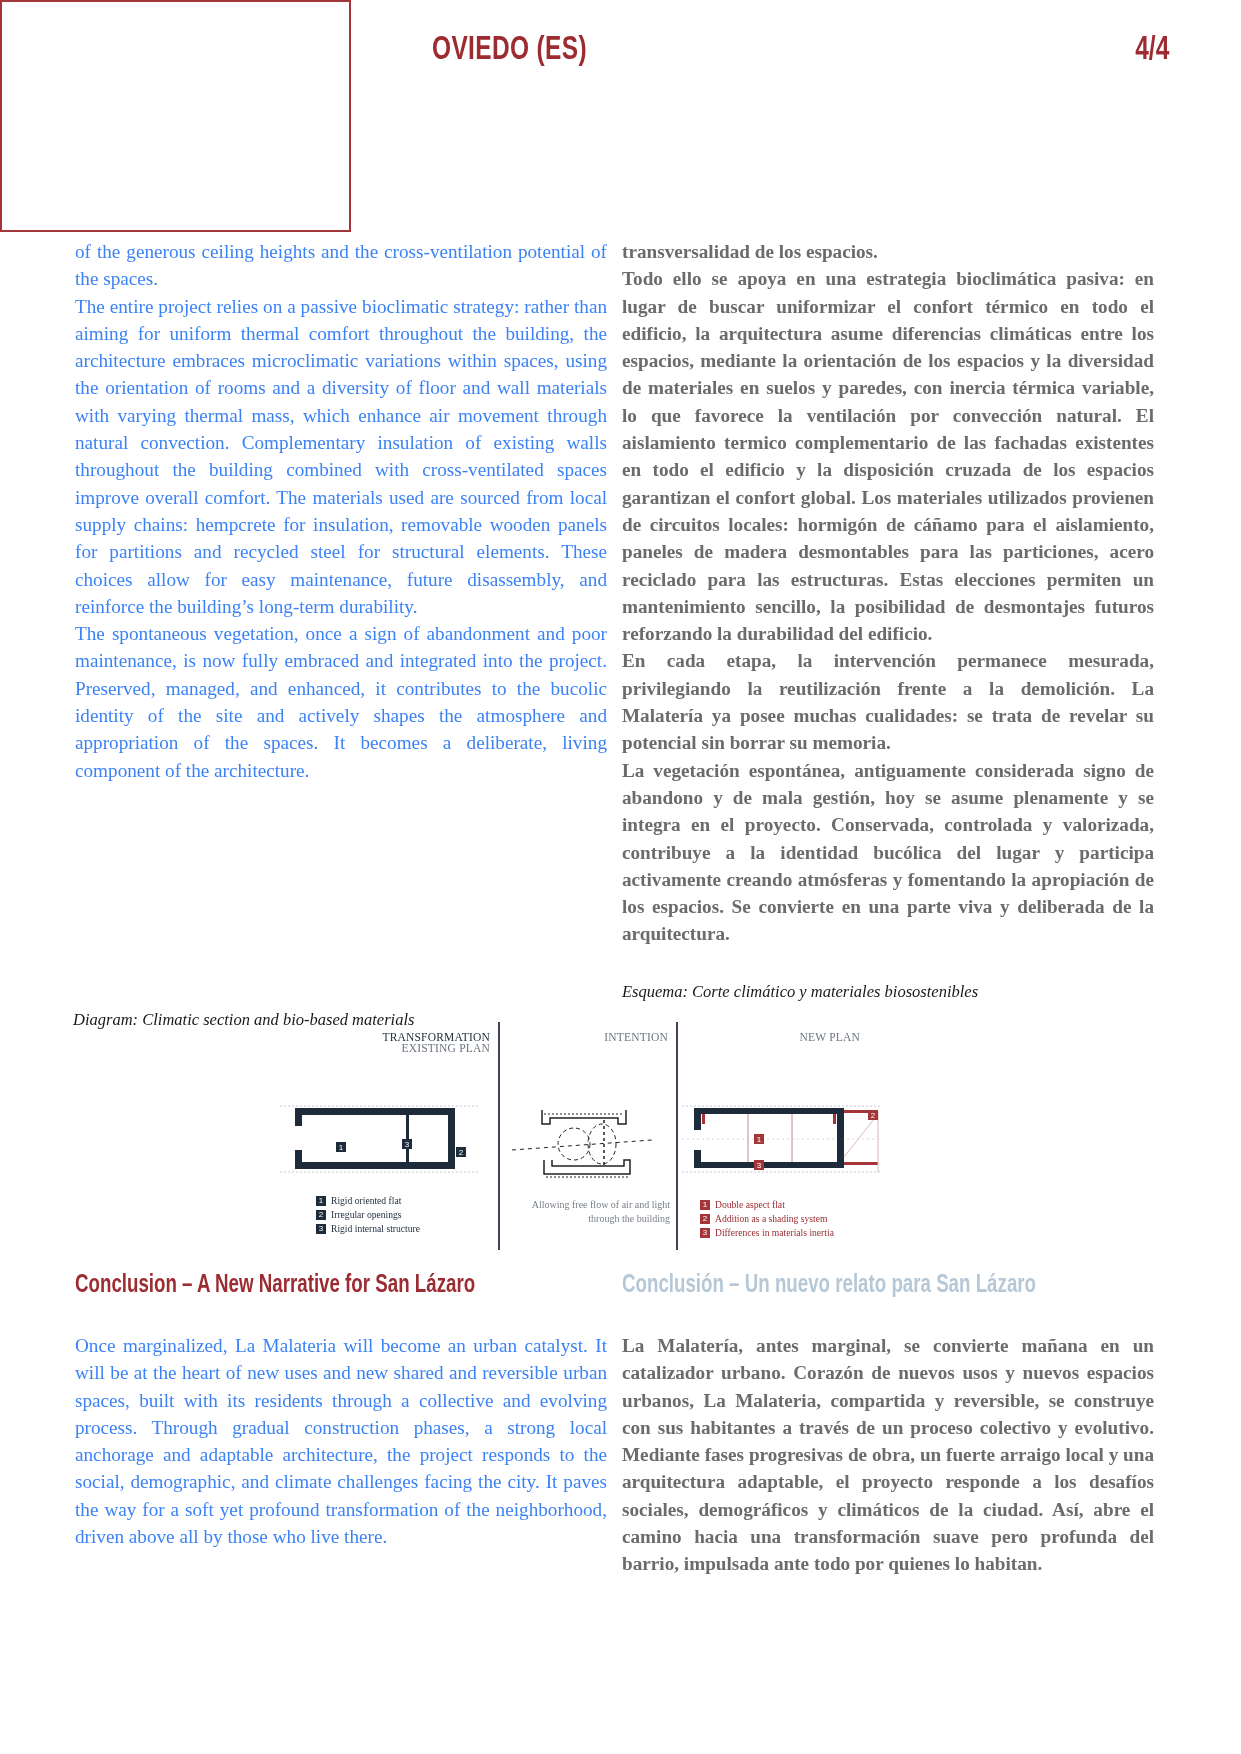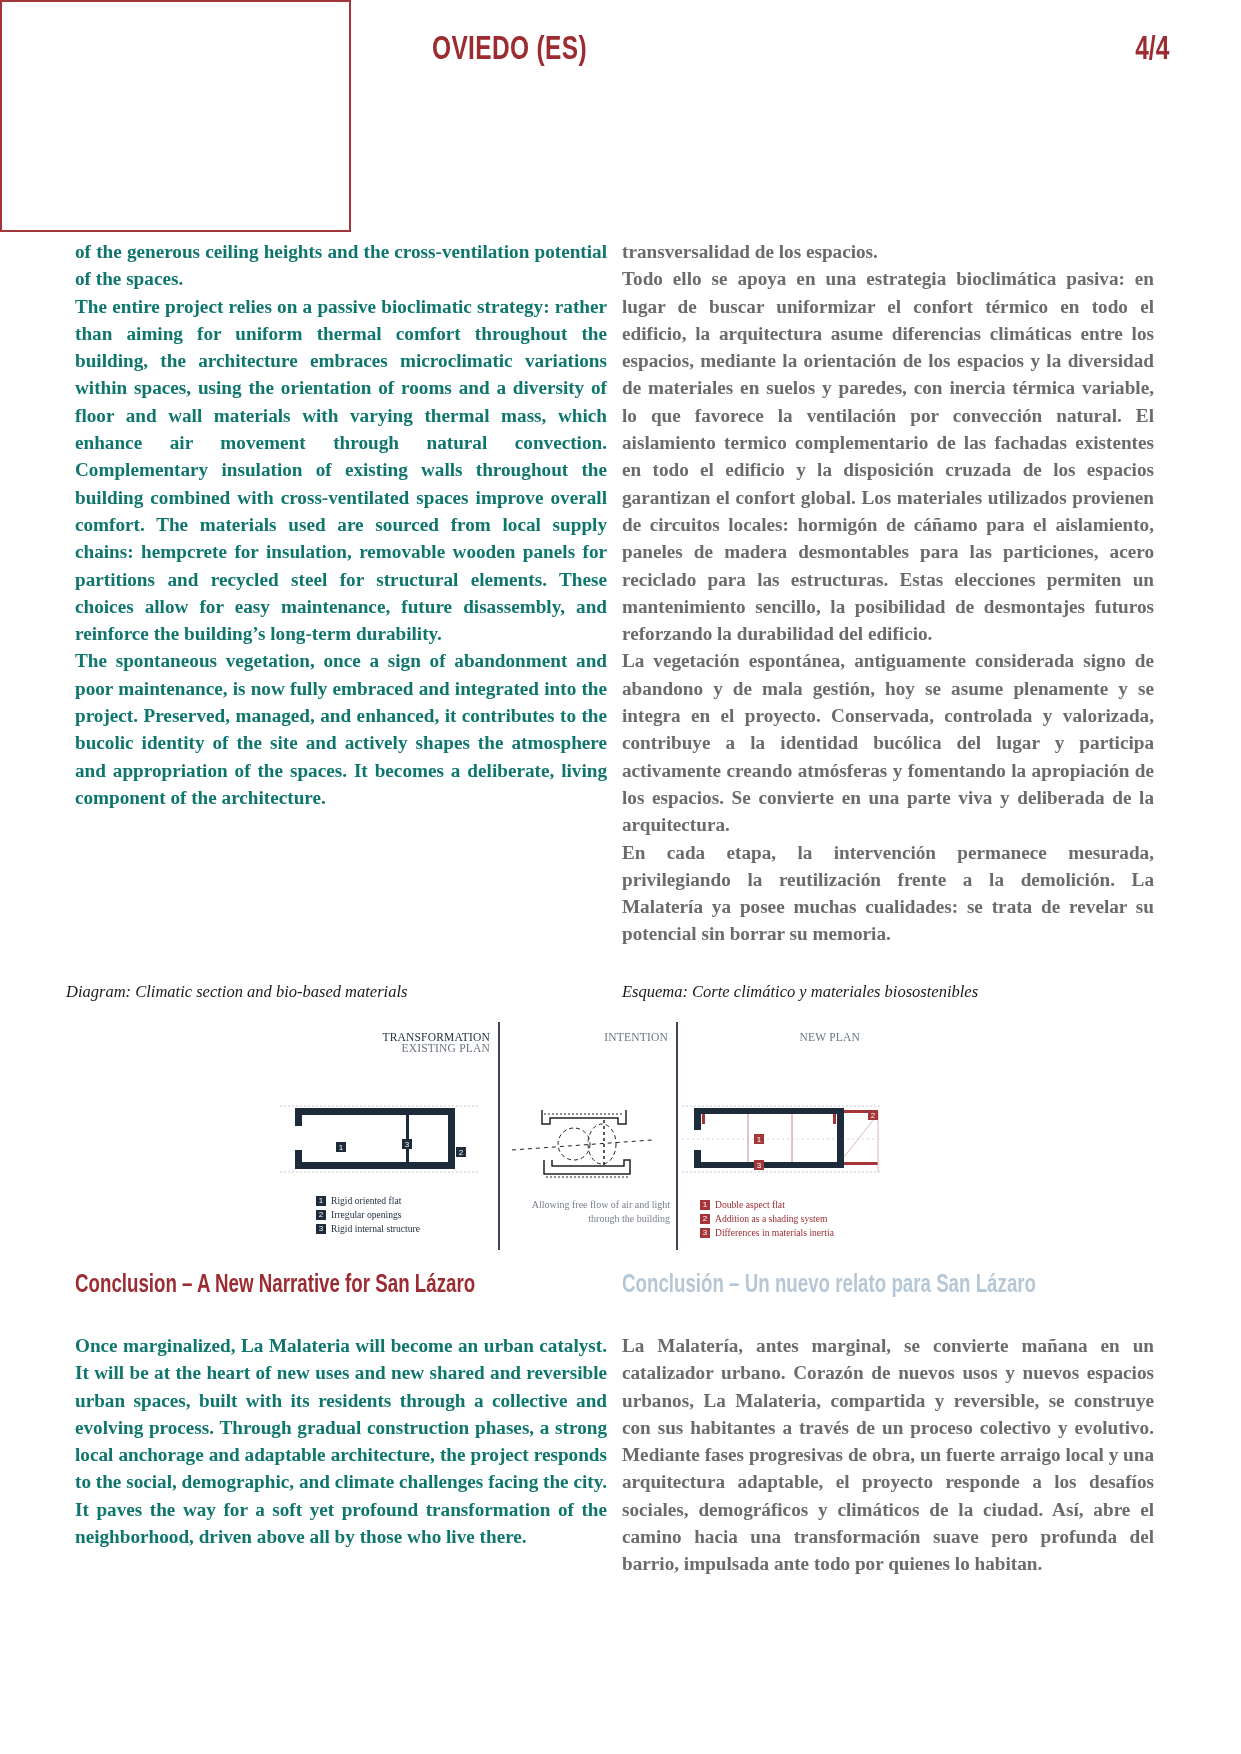--- a/index.html
+++ b/index.html
@@ -2,26 +2,26 @@
 <html><head>
 <meta charset="utf-8">
 <style>
   html, body { margin: 0; padding: 0; background: #ffffff; }
   body { width: 1241px; height: 1754px; position: relative; overflow: hidden; font-family: "Liberation Serif", serif; }
   .red-frame { position: absolute; left: 0; top: 0; width: 351px; height: 232px; border: 2px solid #a4363a; box-sizing: border-box; }
   .header-title { position: absolute; left: 432px; top: 28px; font-family: "Liberation Sans", sans-serif; font-weight: bold; font-size: 34px; color: #9c2c31; letter-spacing: 0.5px; transform: scaleX(0.72); transform-origin: left top; }
   .page-num { position: absolute; right: 72px; top: 28px; font-family: "Liberation Sans", sans-serif; font-weight: bold; font-size: 34px; color: #9c2c31; transform: scaleX(0.72); transform-origin: right top; }
   .col { position: absolute; width: 532px; font-size: 19.2px; line-height: 27.3px; text-align: justify; }
   .col p { margin: 0; }
-  .col-en { left: 75px; color: #0f766e; font-weight: bold; }
+  .col-en { left: 75px; color: #3b82f6; }
   .col-es { left: 622px; color: #6b6b6b; font-weight: bold; }
   .top-en { top: 238px; }
   .top-es { top: 238px; }
   .caption { position: absolute; top: 982px; font-style: italic; font-size: 16.5px; color: #1a1a1a; }
-  .cap-en { left: 66px; }
+  .cap-en { left: 73px; margin-top: 28px; }
   .cap-es { left: 622px; }
   .figure { position: absolute; left: 270px; top: 1022px; width: 700px; height: 230px; }
   .fig-divider { position: absolute; top: 0; width: 2px; height: 228px; background: #3c4650; }
   .fig-label { position: absolute; font-size: 11.5px; color: #6b7580; letter-spacing: 0.2px; text-align: right; line-height: 11px; }
   .fig-label .dark { color: #1f2a35; }
   .legend { position: absolute; font-size: 9.6px; line-height: 14px; }
   .legend-row { display: flex; align-items: center; gap: 5px; }
   .badge { display: inline-block; width: 10px; height: 10px; font-family: "Liberation Sans", sans-serif; font-size: 8px; color: #fff; text-align: center; line-height: 10px; }
   .badge-dark { background: #1d2b3a; }
   .badge-red { background: #a4363a; }
@@ -44,22 +44,22 @@
 
 <div class="col col-en top-en">
   <p>of the generous ceiling heights and the cross-ventilation potential of the spaces.</p>
   <p>The entire project relies on a passive bioclimatic strategy: rather than aiming for uniform thermal comfort throughout the building, the architecture embraces microclimatic variations within spaces, using the orientation of rooms and a diversity of floor and wall materials with varying thermal mass, which enhance air movement through natural convection. Complementary insulation of existing walls throughout the building combined with cross-ventilated spaces improve overall comfort. The materials used are sourced from local supply chains: hempcrete for insulation, removable wooden panels for partitions and recycled steel for structural elements. These choices allow for easy maintenance, future disassembly, and reinforce the building’s long-term durability.</p>
   <p>The spontaneous vegetation, once a sign of abandonment and poor maintenance, is now fully embraced and integrated into the project. Preserved, managed, and enhanced, it contributes to the bucolic identity of the site and actively shapes the atmosphere and appropriation of the spaces. It becomes a deliberate, living component of the architecture.</p>
 </div>
 
 <div class="col col-es top-es">
   <p>transversalidad de los espacios.</p>
   <p>Todo ello se apoya en una estrategia bioclimática pasiva: en lugar de buscar uniformizar el confort térmico en todo el edificio, la arquitectura asume diferencias climáticas entre los espacios, mediante la orientación de los espacios y la diversidad de materiales en suelos y paredes, con inercia térmica variable, lo que favorece la ventilación por convección natural. El aislamiento termico complementario de las fachadas existentes en todo el edificio y la disposición cruzada de los espacios garantizan el confort global. Los materiales utilizados provienen de circuitos locales: hormigón de cáñamo para el aislamiento, paneles de madera desmontables para las particiones, acero reciclado para las estructuras. Estas elecciones permiten un mantenimiento sencillo, la posibilidad de desmontajes futuros reforzando la durabilidad del edificio.</p>
+  <p>En cada etapa, la intervención permanece mesurada, privilegiando la reutilización frente a la demolición. La Malatería ya posee muchas cualidades: se trata de revelar su potencial sin borrar su memoria.</p>
   <p>La vegetación espontánea, antiguamente considerada signo de abandono y de mala gestión, hoy se asume plenamente y se integra en el proyecto. Conservada, controlada y valorizada, contribuye a la identidad bucólica del lugar y participa activamente creando atmósferas y fomentando la apropiación de los espacios. Se convierte en una parte viva y deliberada de la arquitectura.</p>
-  <p>En cada etapa, la intervención permanece mesurada, privilegiando la reutilización frente a la demolición. La Malatería ya posee muchas cualidades: se trata de revelar su potencial sin borrar su memoria.</p>
 </div>
 
 <div class="caption cap-en">Diagram: Climatic section and bio-based materials</div>
 <div class="caption cap-es">Esquema: Corte climático y materiales biosostenibles</div>
 
 <div class="figure">
 
   <div class="fig-label" style="left: 90px; top: 10px; width: 130px;">
     <div class="dark">TRANSFORMATION</div>
     <div>EXISTING PLAN</div>

